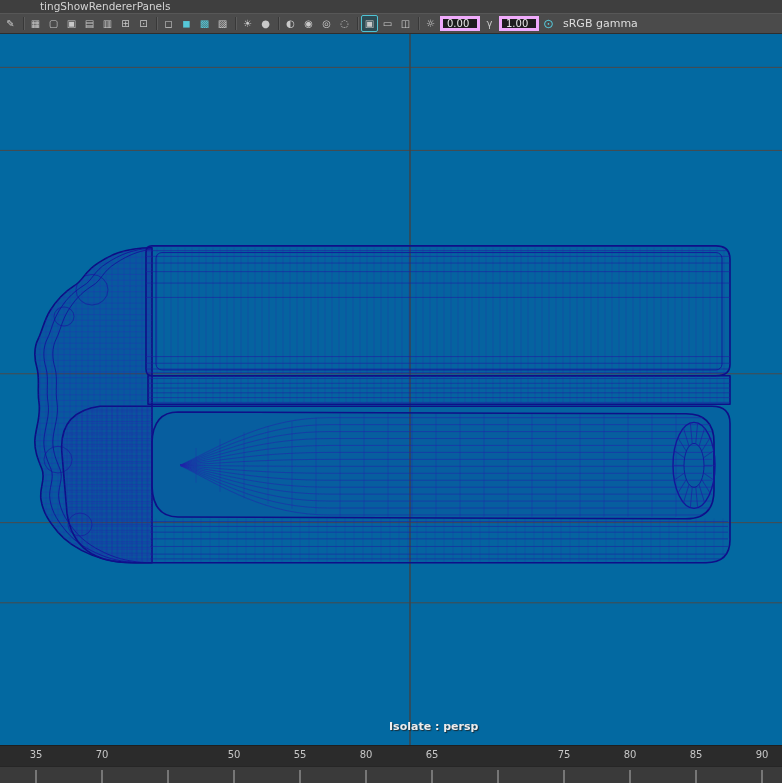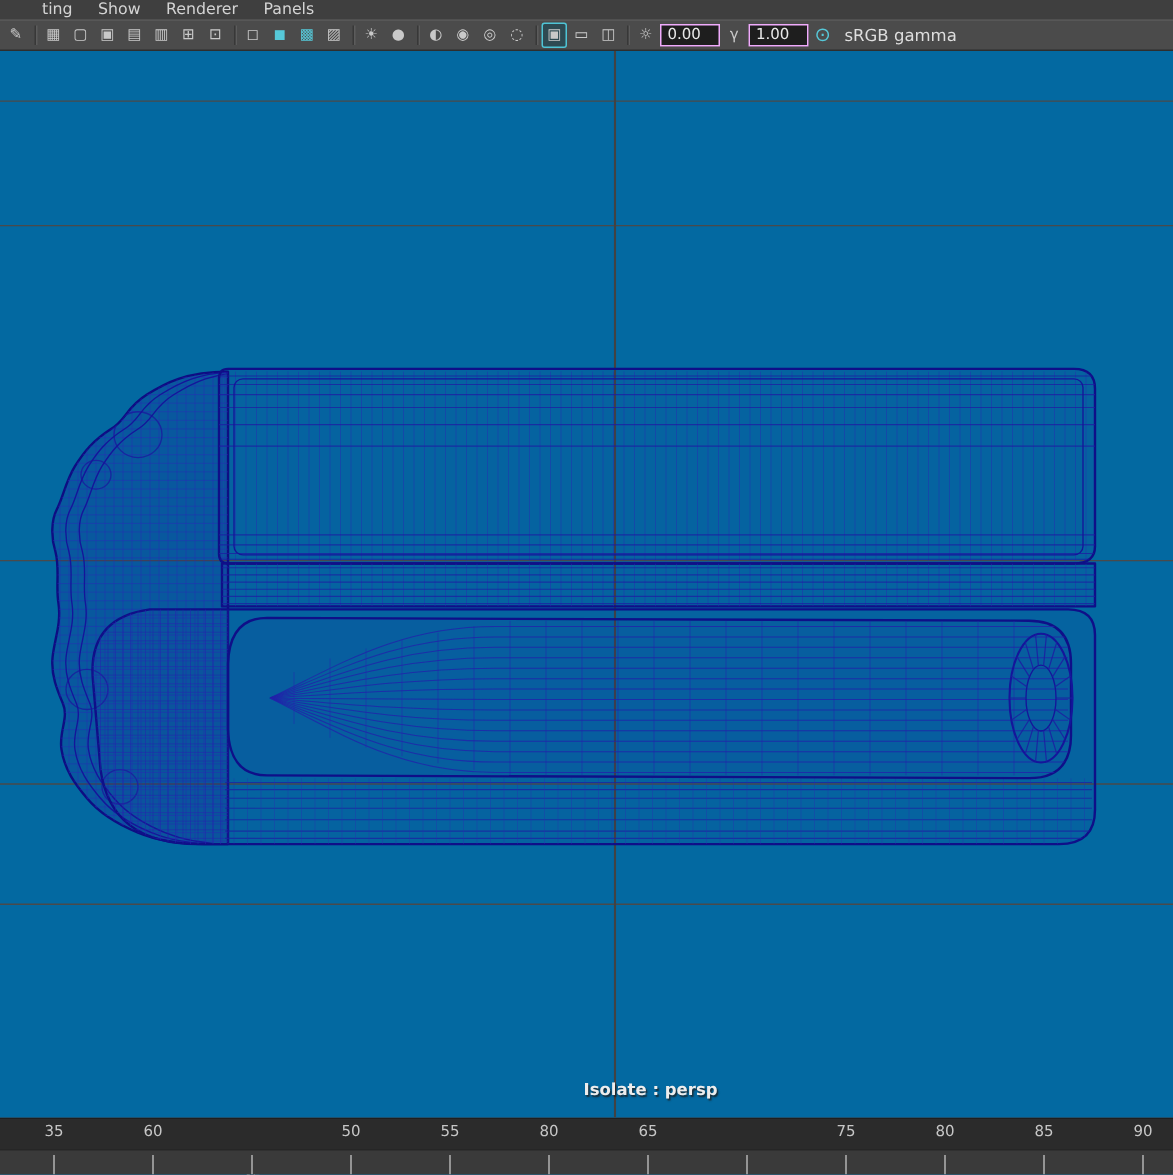--- a/index.html
+++ b/index.html
@@ -2,33 +2,33 @@
 <html><head>
 <meta charset="utf-8">
 <style>
   *{margin:0;padding:0;box-sizing:border-box}
   html,body{width:782px;height:783px;overflow:hidden}
   body{font-family:"DejaVu Sans","Liberation Sans",sans-serif;background:#585858}
   .app{width:782px;height:783px;display:flex;flex-direction:column;overflow:hidden}
 
   
   .menubar{height:13px;flex:0 0 13px;background:#3f3f3f;display:flex;align-items:center;
-           gap:17px;padding-left:28px;font-size:10.5px;color:#d4d4d4;line-height:13px}
+           padding-left:40px;font-size:10.5px;color:#d4d4d4;line-height:13px}
   .menu-item{cursor:default;white-space:nowrap}
 
   
   .toolbar{height:21px;flex:0 0 21px;background:#4b4b4b;border-top:1px solid #575757;
            border-bottom:1px solid #2e2e2e;display:flex;align-items:center;padding:0 2px;gap:1px}
   .tbtn{width:17px;height:17px;display:flex;align-items:center;justify-content:center;
         font-size:10px;color:#c9c9c9;border-radius:2px;flex:0 0 auto}
   .tbtn .glyph{pointer-events:none}
   .tbtn.sep{width:6px}
   .tbtn.sep::after{content:"";width:1px;height:13px;background:#383838;box-shadow:1px 0 0 #5c5c5c}
   .tbtn.active{border:1px solid #4fc4d5;background:#2e4a52}
-  .tfield{width:40px;height:15px;background:#1e1e1e;border:1px solid #f0abfc;color:#e8e8e8;
+  .tfield{width:40px;height:15px;background:#1e1e1e;border:3px solid #f0abfc;color:#e8e8e8;
           font-size:10px;padding:0 4px;font-family:"DejaVu Sans",sans-serif;flex:0 0 auto}
   .tlabel{font-size:11px;color:#dedede;margin-left:5px;white-space:nowrap}
 
   
   .viewport{position:relative;flex:1 1 auto;background:#0369a1;overflow:hidden}
   .viewport svg{position:absolute;left:0;top:0}
   .hud{position:absolute;left:389px;top:686px;font-size:11px;font-weight:bold;color:#ededed;
        text-shadow:1px 1px 1px rgba(30,30,30,.8);white-space:nowrap}
 
   
@@ -673,21 +673,21 @@
       </g>
     </svg>
 
     <div class="hud">Isolate : persp</div>
   </div>
 
   <div class="timeslider">
     <div class="ts-numbers">
 
     <span class="ts-num" style="left: 36px;">35</span>
-        <span class="ts-num" style="left: 102px;">60</span>
+        <span class="ts-num" style="left: 102px;">70</span>
         <span class="ts-num" style="left: 168px; margin-top: 32px;">45</span>
         <span class="ts-num" style="left: 234px;">50</span>
         <span class="ts-num" style="left: 300px;">55</span>
         <span class="ts-num" style="left: 366px;">80</span>
         <span class="ts-num" style="left: 432px;">65</span>
         <span class="ts-num" style="left: 498px; margin-top: 44px;">70</span>
         <span class="ts-num" style="left: 564px;">75</span>
         <span class="ts-num" style="left: 630px;">80</span>
         <span class="ts-num" style="left: 696px;">85</span>
         <span class="ts-num" style="left: 762px;">90</span>

